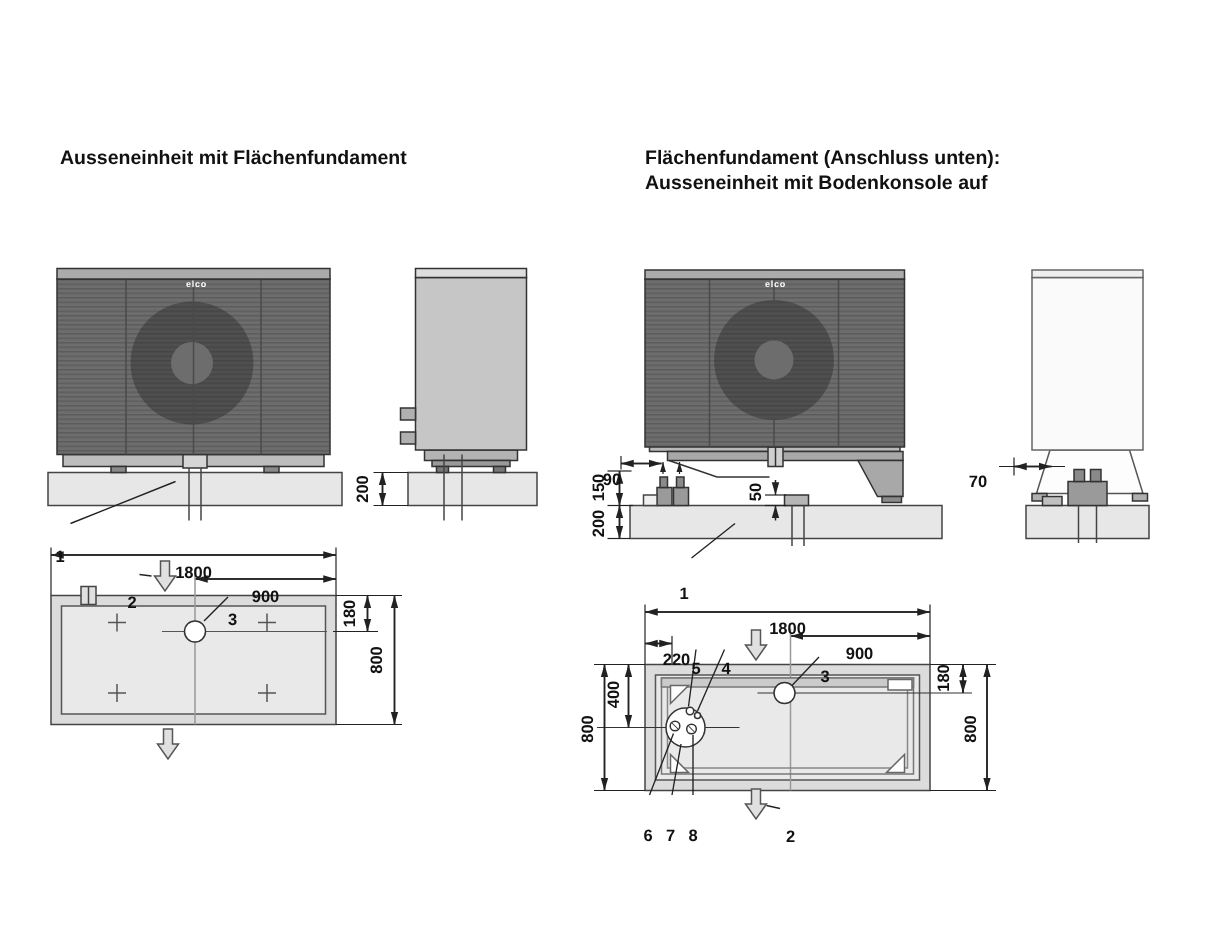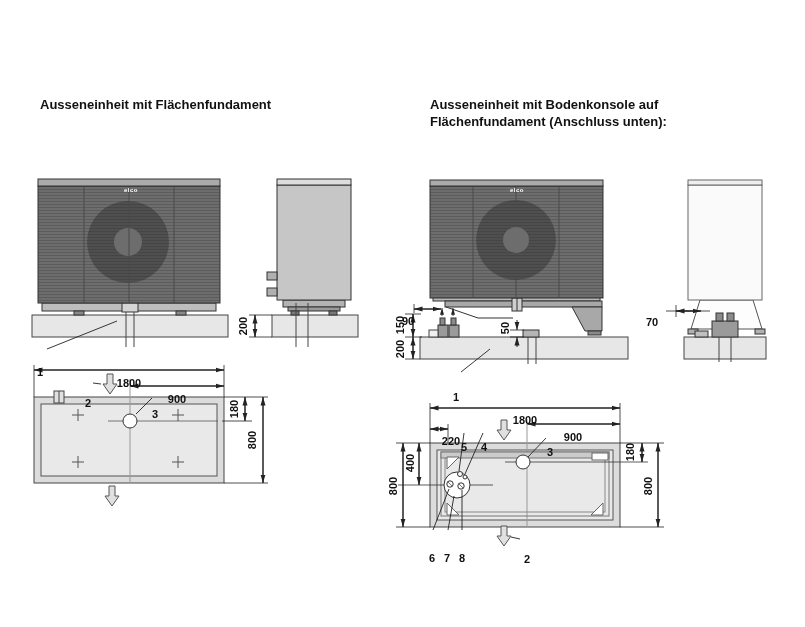--- a/index.html
+++ b/index.html
@@ -223,22 +223,22 @@
     <line x1="658" y1="527" x2="658" y2="443" stroke="#222" marker-end="url(#ah)"></line>
     <polygon points="501,420 507,420 507,430 511,430 504,440 497,430 501,430" fill="#e0e0e0" stroke="#555"></polygon>
     <polygon points="501,526 507,526 507,536 511,536 504,546 497,536 501,536" fill="#e0e0e0" stroke="#555"></polygon>
   </g>
 </svg>
 
 <div class="title" style="left:40px;top:96px;">
   <div>Ausseneinheit mit Flächenfundament</div>
 </div>
 <div class="title" style="left:430px;top:96px;">
+  <div>Flächenfundament (Anschluss unten):</div>
   <div>Ausseneinheit mit Bodenkonsole auf</div>
-  <div>Flächenfundament (Anschluss unten):</div>
 </div>
 
 <div class="brand" style="left:131px;top:190px;">elco</div>
 <div class="brand" style="left:517px;top:190px;">elco</div>
 
 <div class="t" style="left:40px;top:352px;">1</div>
 <div class="tv" style="left:243px;top:326px;">200</div>
 <div class="t" style="left:129px;top:363px;">1800</div>
 <div class="t" style="left:177px;top:379px;">900</div>
 <div class="t" style="left:88px;top:383px;">2</div>

